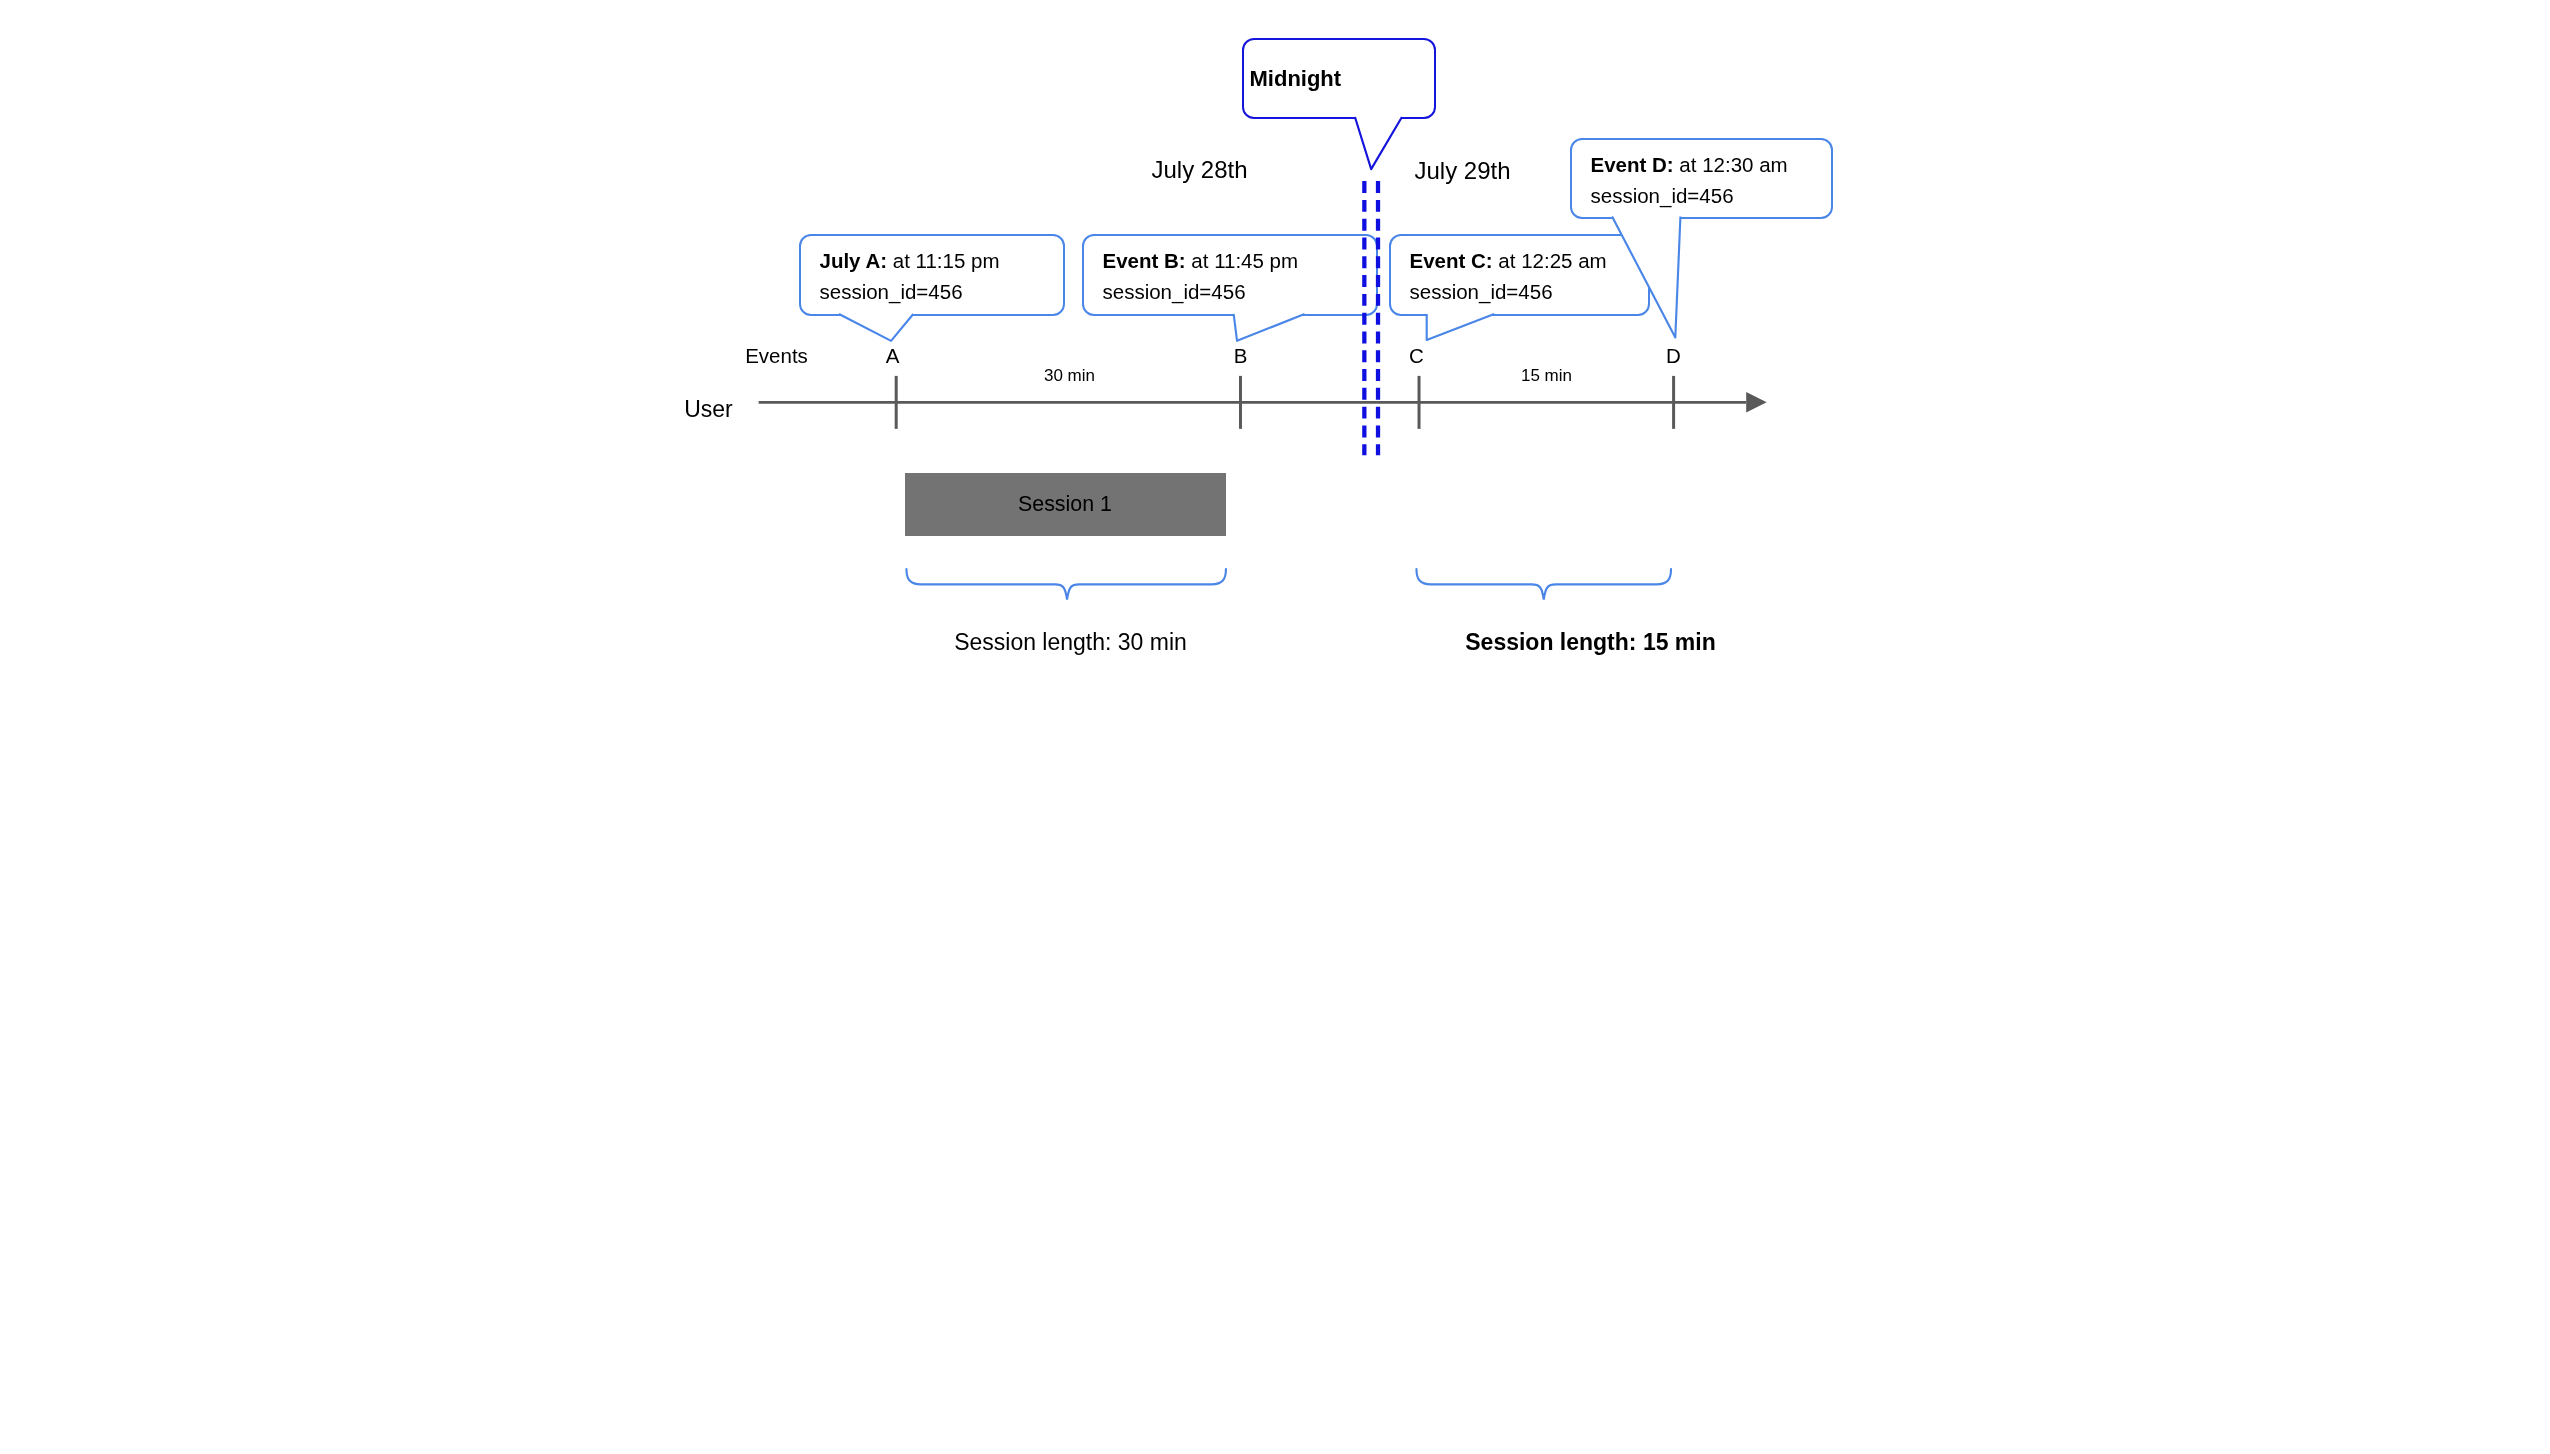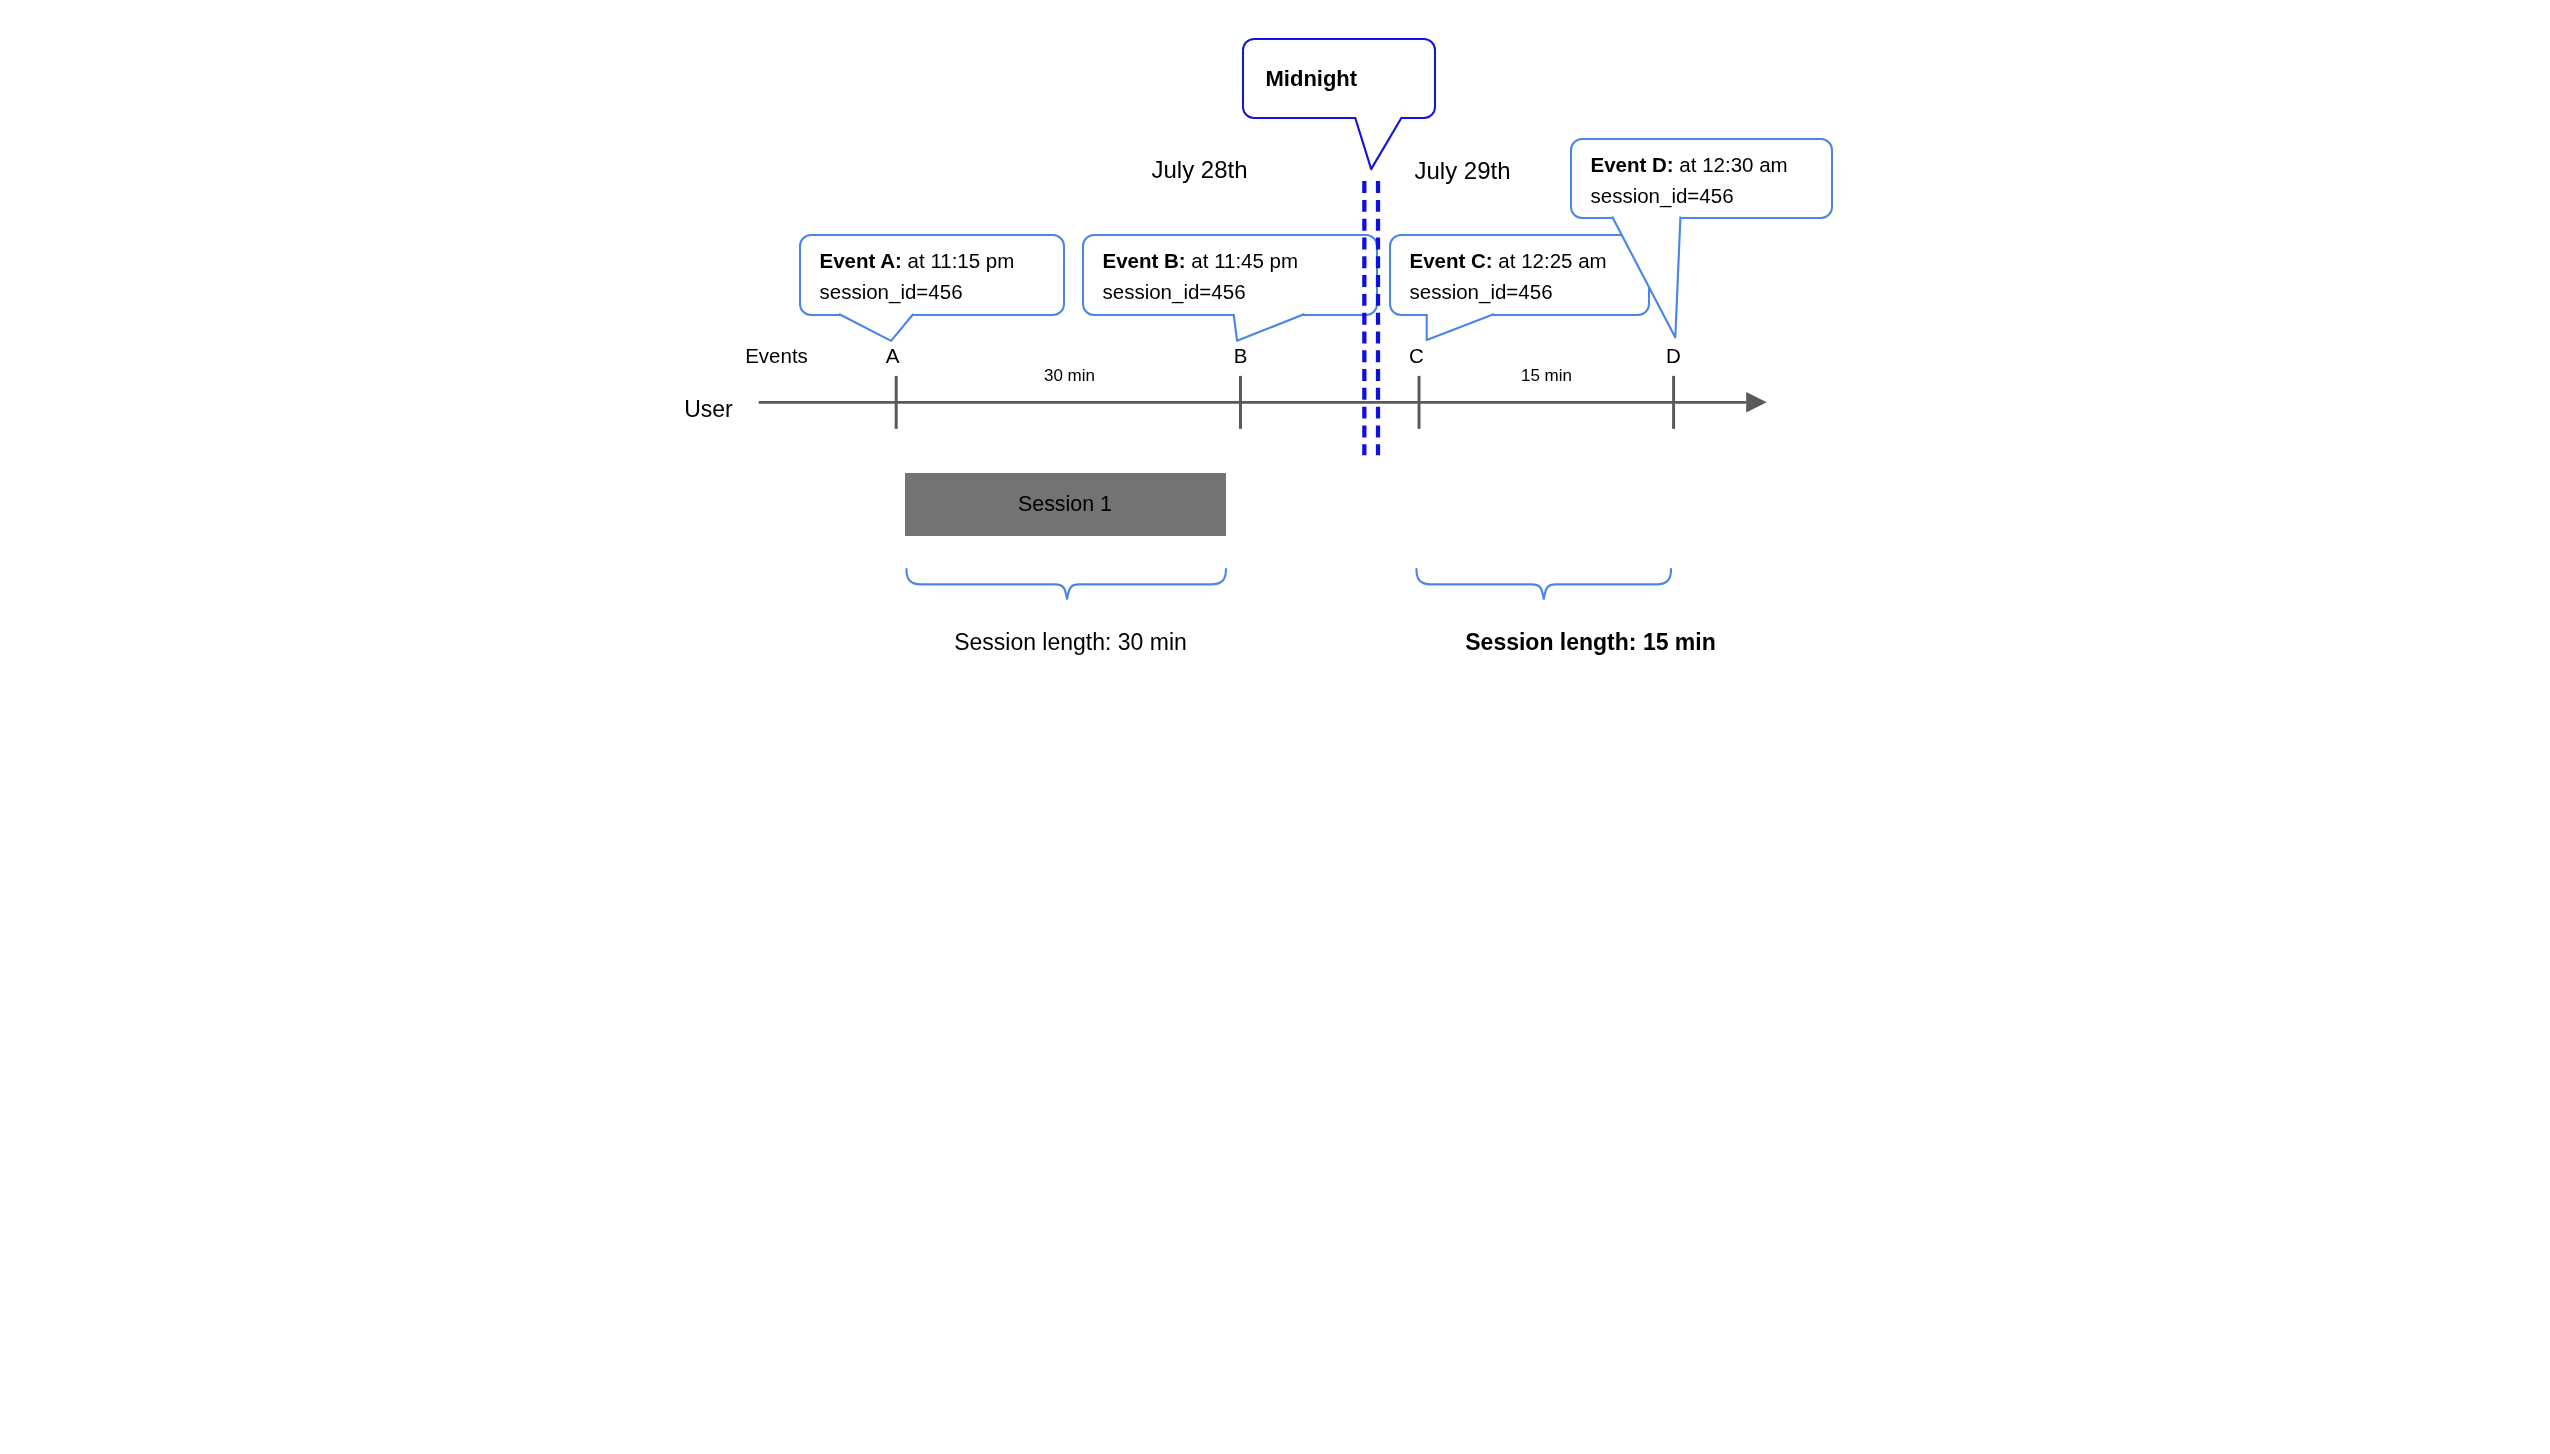--- a/index.html
+++ b/index.html
@@ -36,21 +36,21 @@
     padding: 9.4px 8.5px 0 19px;
     font-size: 20.5px;
     line-height: 31px;
     white-space: nowrap;
   }
   .callout b { font-weight: bold; }
   .callout.midnight {
     border-color: #1414dd;
     display: flex;
     align-items: center;
-    padding: 0 0 0 22px;
+    padding: 0 0 0 6px;
     font-size: 22px;
     font-weight: bold;
   }
   .co-a { left: 161px; top: 234px; width: 266px; height: 82px; }
   .co-b { left: 444px; top: 234px; width: 296px; height: 82px; }
   .co-c { left: 751px; top: 234px; width: 261px; height: 82px; }
   .co-d { left: 932px; top: 138px; width: 263px; height: 81px; }
   .co-mid { left: 604px; top: 38px; width: 194px; height: 81px; }
   
   .lbl {
@@ -97,21 +97,21 @@
 <div class="canvas">
 
   <div class="lbl date-lbl jul28">July 28th</div>
   <div class="lbl date-lbl jul29">July 29th</div>
 
   <div class="callout midnight co-mid">
     <span>Midnight</span>
   </div>
 
   <div class="callout co-a">
-    <div><b>Event A:</b><span> at 11:15 pm</span></div>
+    <div><b>July A:</b><span> at 11:15 pm</span></div>
     <div>session_id=456</div>
   </div>
   <div class="callout co-b">
     <div><b>Event B:</b><span> at 11:45 pm</span></div>
     <div>session_id=456</div>
   </div>
   <div class="callout co-c">
     <div><b>Event C:</b><span> at 12:25 am</span></div>
     <div>session_id=456</div>
   </div>

